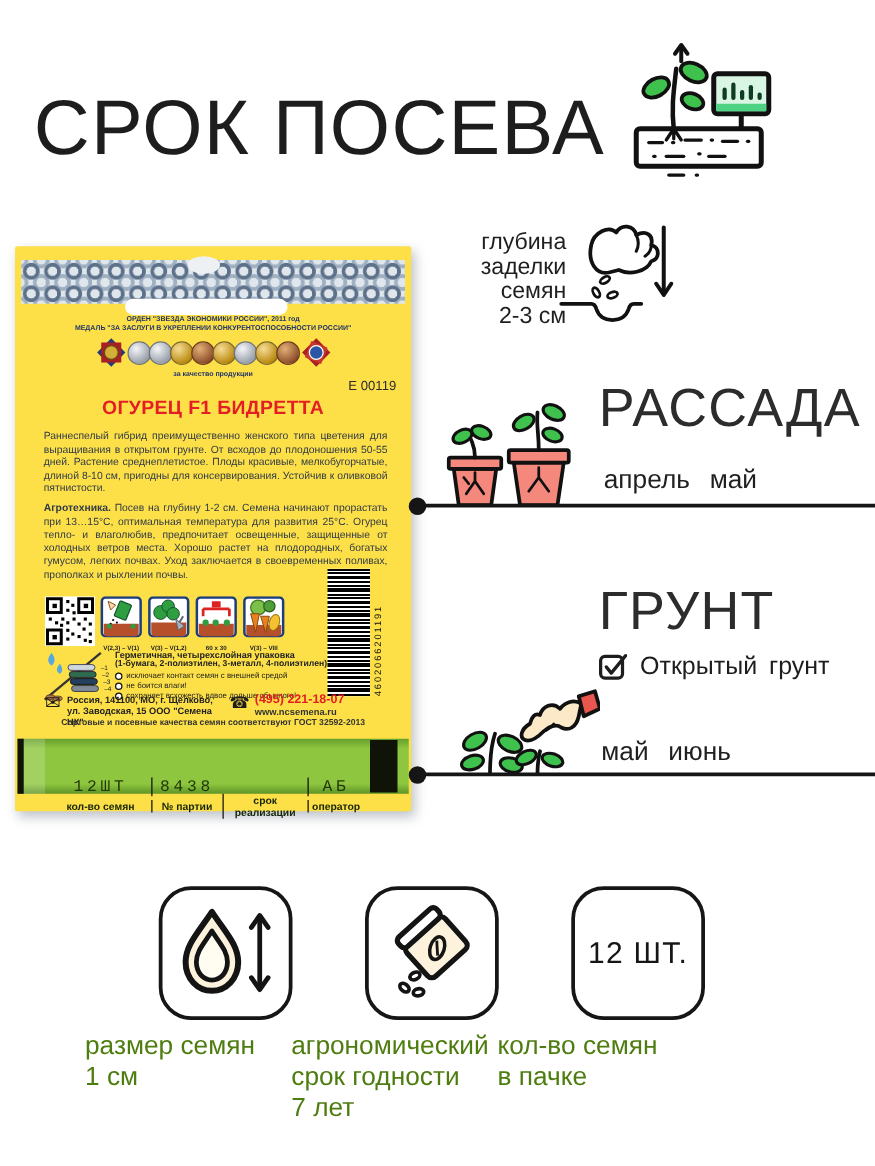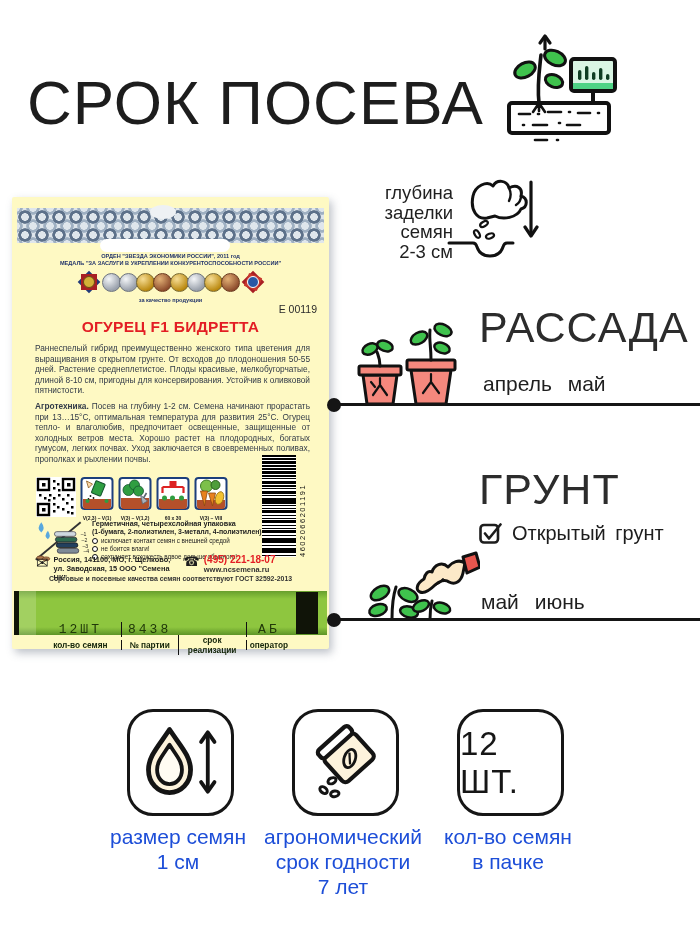--- a/index.html
+++ b/index.html
@@ -17,21 +17,21 @@
 
   
   .section-title{font-size:43px;font-weight:400;letter-spacing:1px;color:#2c2c2c;line-height:1;}
   .months{font-size:21px;font-weight:500;color:#1f1f1f;word-spacing:10px;}
   .tl-line{height:3px;background:#151515;}
   .tl-dot{width:14px;height:14px;border-radius:50%;background:#151515;}
   .checkbox-row{display:flex;align-items:center;gap:10px;}
   .checkbox-label{font-size:20px;font-weight:500;color:#1d1d1d;word-spacing:4px;}
 
   
-  .packet{left:12px;top:197px;width:317px;height:452px;background:#fef9c3;border-radius:2px;
+  .packet{left:12px;top:197px;width:317px;height:452px;background:#fde047;border-radius:2px;
           box-shadow:3px 4px 9px rgba(110,120,135,.45);}
   .packet-border{left:5px;top:11px;right:5px;height:35px;position:absolute;
       background-color:#dfe6ec;
       background-image:
         radial-gradient(circle 8px at 8px 9px, rgba(0,0,0,0) 3.6px, #5d718a 4px 6.4px, rgba(0,0,0,0) 7px),
         radial-gradient(circle 8px at 8px 9px, rgba(0,0,0,0) 3.6px, #9fb0c2 4px 6.4px, rgba(0,0,0,0) 7px);
       background-size:17px 18px,17px 18px;background-position:0 0,8px 9px;}
   .hang-slot{left:88px;top:42px;width:130px;height:13px;background:#fff;border-radius:7px;position:absolute;}
   .hang-notch{left:138px;top:8px;width:26px;height:14px;background:#eef1f4;border-radius:50%;position:absolute;}
   .awards{left:0;right:0;top:56px;text-align:center;position:absolute;}
@@ -76,22 +76,22 @@
   .strip-vals{display:flex;height:21px;align-items:center;margin-top:29px;}
   .strip-vals .cell{font-family:"Liberation Mono",monospace;font-size:13px;letter-spacing:3px;color:#213909;text-align:center;}
   .strip-rule{height:2px;background:#111;}
   .strip-labels{display:flex;height:15px;align-items:center;}
   .strip-labels .cell{font-size:8.3px;font-weight:700;color:#14250a;text-align:center;}
   .c1{width:84px;} .c2{width:58px;border-left:1.5px solid #111;} .c3{width:70px;border-left:1.5px solid #111;} .c4{width:46px;border-left:1.5px solid #111;}
 
   
   .card{width:101px;height:101px;border:3.5px solid #161616;border-radius:26px;background:#fff;
         display:flex;align-items:center;justify-content:center;position:absolute;top:709px;}
-  .card-value{font-size:33px;font-weight:500;color:#161616;letter-spacing:1px;}
-  .card-label{position:absolute;top:824px;width:220px;text-align:center;font-size:21px;line-height:25px;font-weight:500;color:#1d4ed8;}
+  .card-value{font-size:24px;font-weight:500;color:#161616;letter-spacing:1px;}
+  .card-label{position:absolute;top:824px;width:220px;text-align:left;font-size:21px;line-height:25px;font-weight:500;color:#4d7c0f;}
 </style>
 </head>
 <body>
 
 <div class="stage">
 
   <div class="abs main-title">СРОК ПОСЕВА</div>
   <svg class="abs header-icon" width="125" height="112" viewBox="0 0 125 112">
     <rect x="6" y="70" width="100" height="30" rx="3" fill="#fff" stroke="#111" stroke-width="4"></rect>
     <g stroke="#111" stroke-width="2.6" stroke-linecap="round">

